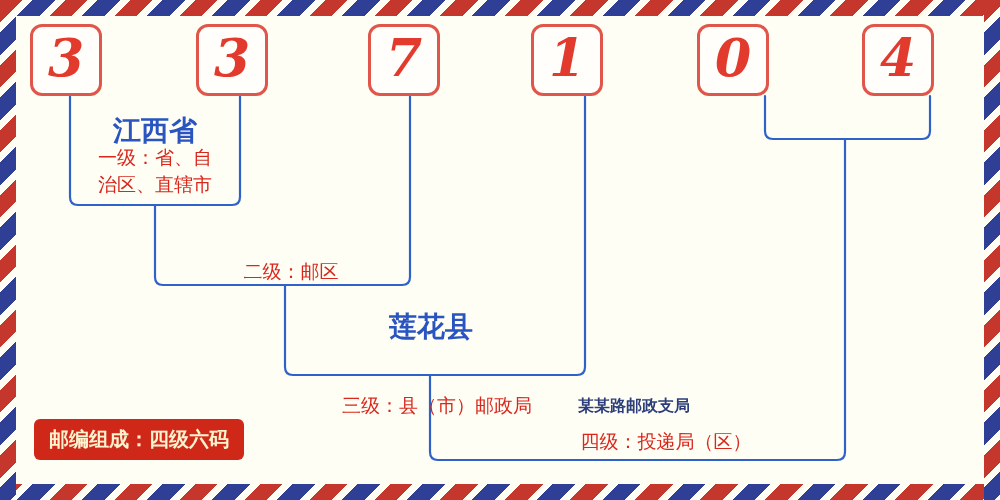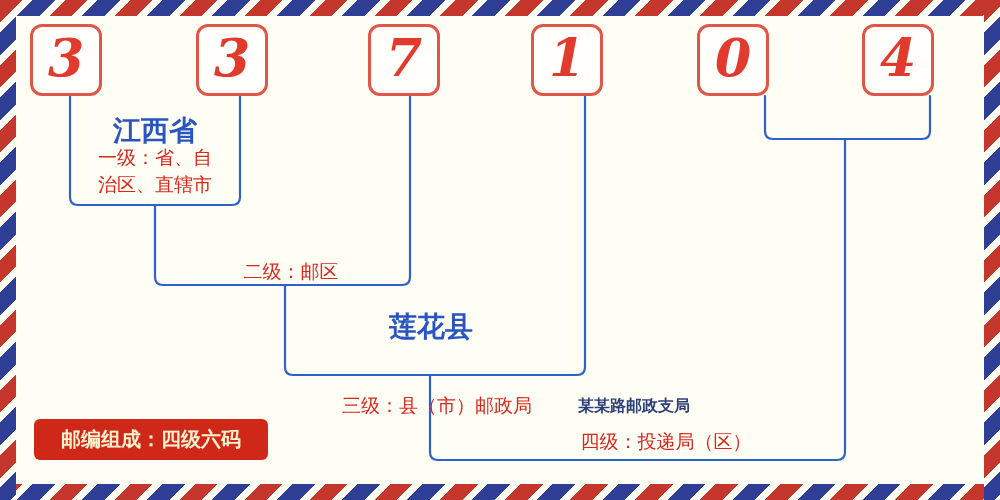--- a/index.html
+++ b/index.html
@@ -40,21 +40,21 @@
   .t-lvl2{left:291px;top:258px;}
   .p-lvl3{left:431px;top:308px;}
   .t-lvl3{left:437px;top:344px;margin-top:48px;}
   .p-lvl4{left:634px;top:396px;font-size:16px;color:#2c3e79;}
   .t-lvl4{left:634px;top:428px;margin-left:32px;}
   .p-delivery{left:847px;top:104px;}
 
   .badge{
     position:absolute;left:34px;top:419px;
     background:#d02818;color:#fdf3cf;font-weight:700;font-size:20px;
-    padding:7px 27px;border-radius:6px;white-space:nowrap;
+    padding:7px 15px;border-radius:6px;white-space:nowrap;
   }
 </style>
 </head>
 <body>
 
 <div class="canvas">
 
   <div class="stripe stripe-top"></div>
   <div class="stripe stripe-bottom"></div>
   <div class="stripe stripe-left"></div>

